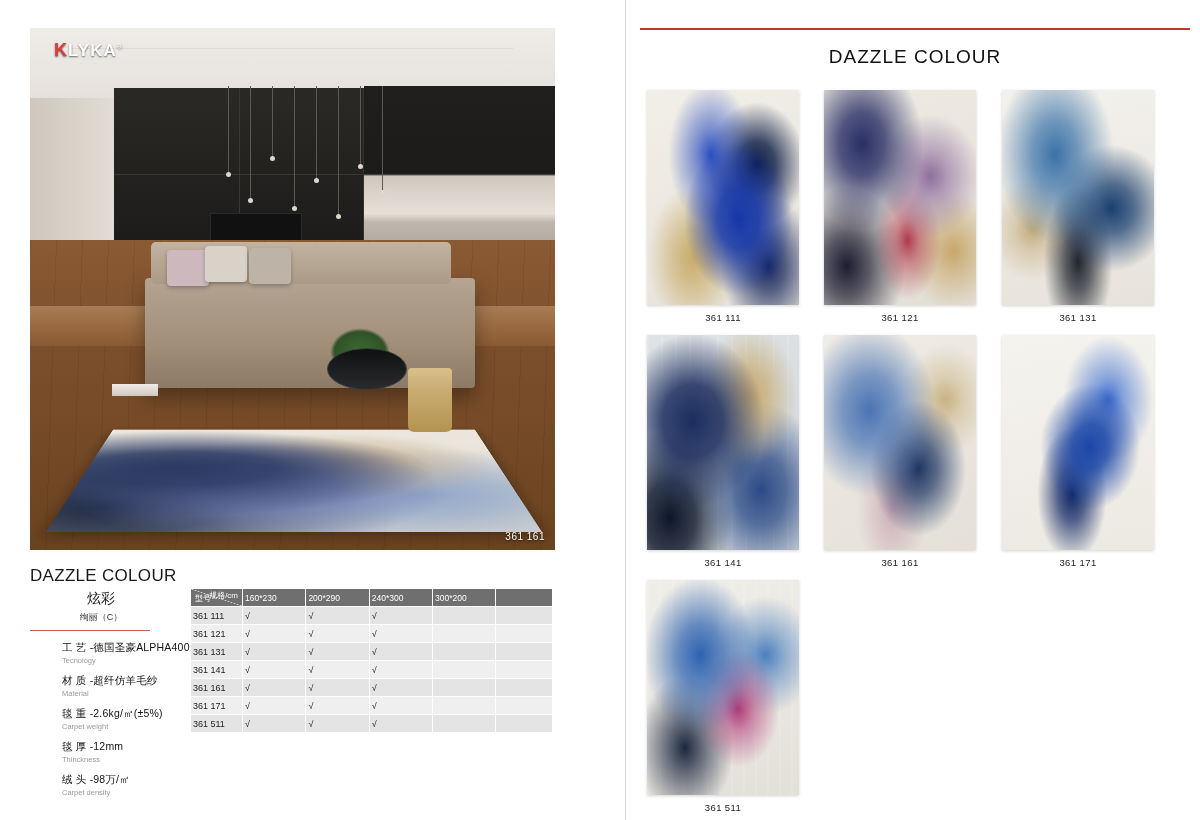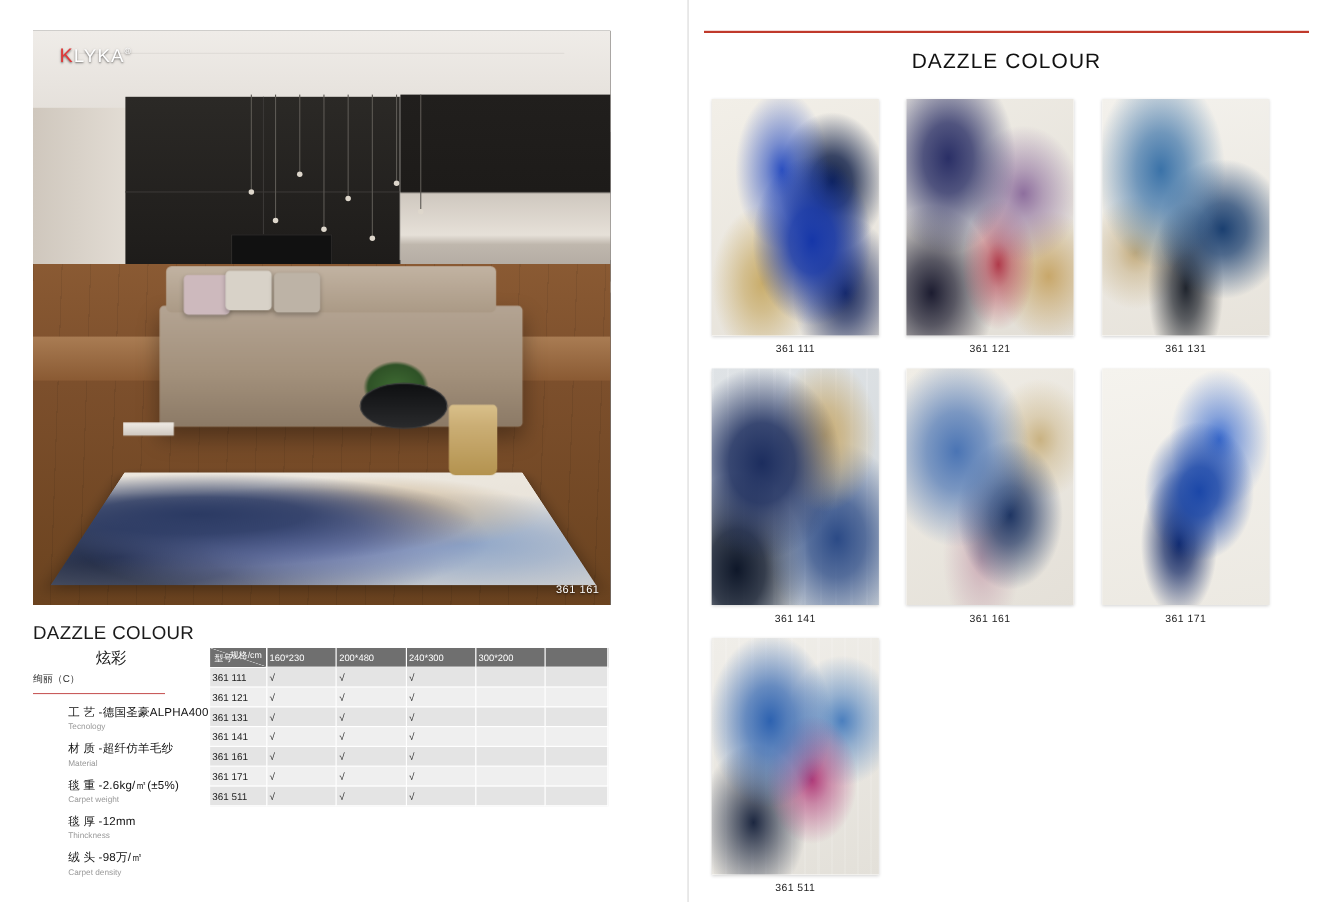--- a/index.html
+++ b/index.html
@@ -133,36 +133,36 @@
   .plant {
     position:absolute; left:300px; top:300px; width:60px; height:40px;
     background: radial-gradient(ellipse at 50% 60%, #3f6b33 0%, #2f5227 60%, rgba(47,82,39,0) 70%);
   }
   .books {
     position:absolute; left:82px; top:356px; width:46px; height:12px;
     background: linear-gradient(to bottom,#f0ece6,#cfc8bf);
   }
   .logo {
     position:absolute; left:24px; top:12px;
-    color:#fff; font-size:17px; font-weight:normal; letter-spacing:1px;
+    color:#fff; font-size:17px; font-weight:bold; letter-spacing:1px;
     text-shadow:0 1px 2px rgba(0,0,0,0.6);
   }
   .logo .mark { color:#e03a3a; font-size:18px; }
   .logo sup { font-size:8px; vertical-align:super; }
   .hero-code {
     position:absolute; right:10px; bottom:8px;
     color:#fff; font-size:10px; letter-spacing:0.5px;
     text-shadow:0 1px 2px rgba(0,0,0,0.7);
   }
 
   
   .info { position:absolute; left:30px; top:566px; width:160px; }
   .info h2 { margin:0; font-size:17px; font-weight:400; color:#1a1a1a; letter-spacing:0.3px; }
   .info .cn { margin:4px 0 0 0; font-size:14px; color:#1a1a1a; text-align:center; padding-right:18px;}
-  .info .cn-sub { margin:3px 0 0 0; font-size:9px; color:#333; padding-right:18px;}
+  .info .cn-sub { margin:3px 0 0 0; font-size:9px; color:#333; text-align:center; padding-right:18px;}
   .info .rule { width:120px; height:1px; background:#b33; margin:6px 0 10px 0; opacity:0.8;}
   .spec { margin-bottom:9px;margin-left:32px; }
   .spec .l1 { font-size:10.5px; color:#111; letter-spacing:0.2px; }
   .spec .l2 { font-size:7.5px; color:#9a9a9a; margin-top:1px; }
 
   
   .tbl { position:absolute; left:190px; top:588px; width:363px; border-collapse:collapse; }
   .tbl td, .tbl th {
     border:1px solid #ffffff;
     font-size:9px; color:#222; text-align:left; height:18px; padding:0 2px;
@@ -345,21 +345,21 @@
 
     <table class="tbl">
       <thead>
         <tr>
           <td class="slash model">
             <span class="line"></span>
             <span class="br">规格/cm</span>
             <span class="tl">型号</span>
           </td>
           <td class="sz">160*230</td>
-          <td class="sz">200*480</td>
+          <td class="sz">200*290</td>
           <td class="sz">240*300</td>
           <td class="sz">300*200</td>
           <td class="blank"></td>
         </tr>
       </thead>
       <tbody>
         <tr>
           <td class="model">361 111</td>
           <td>√</td>
           <td>√</td>

